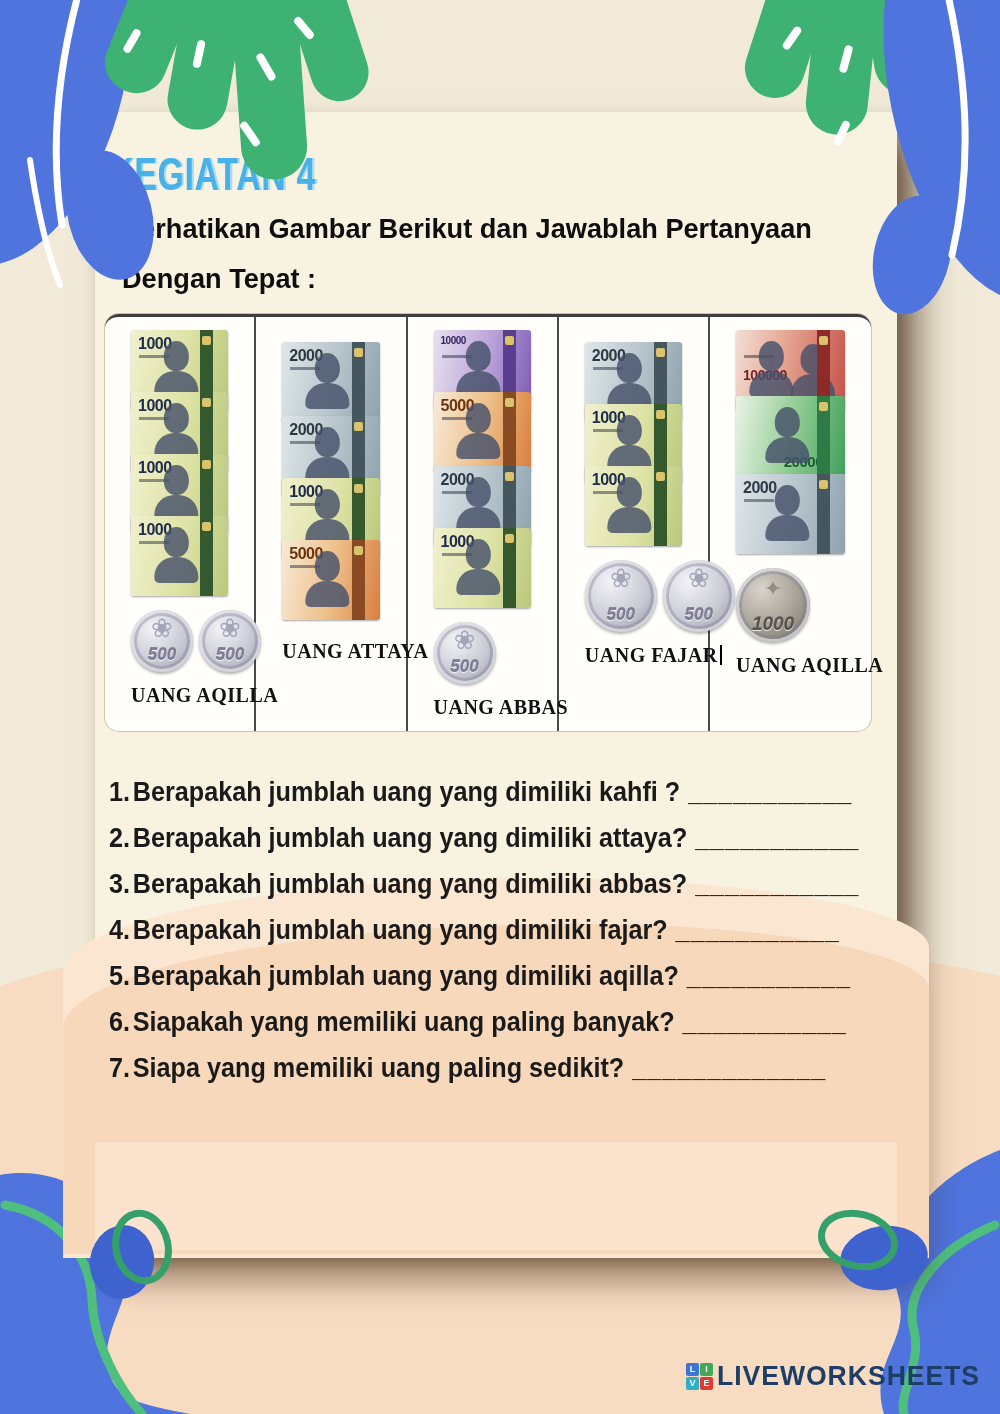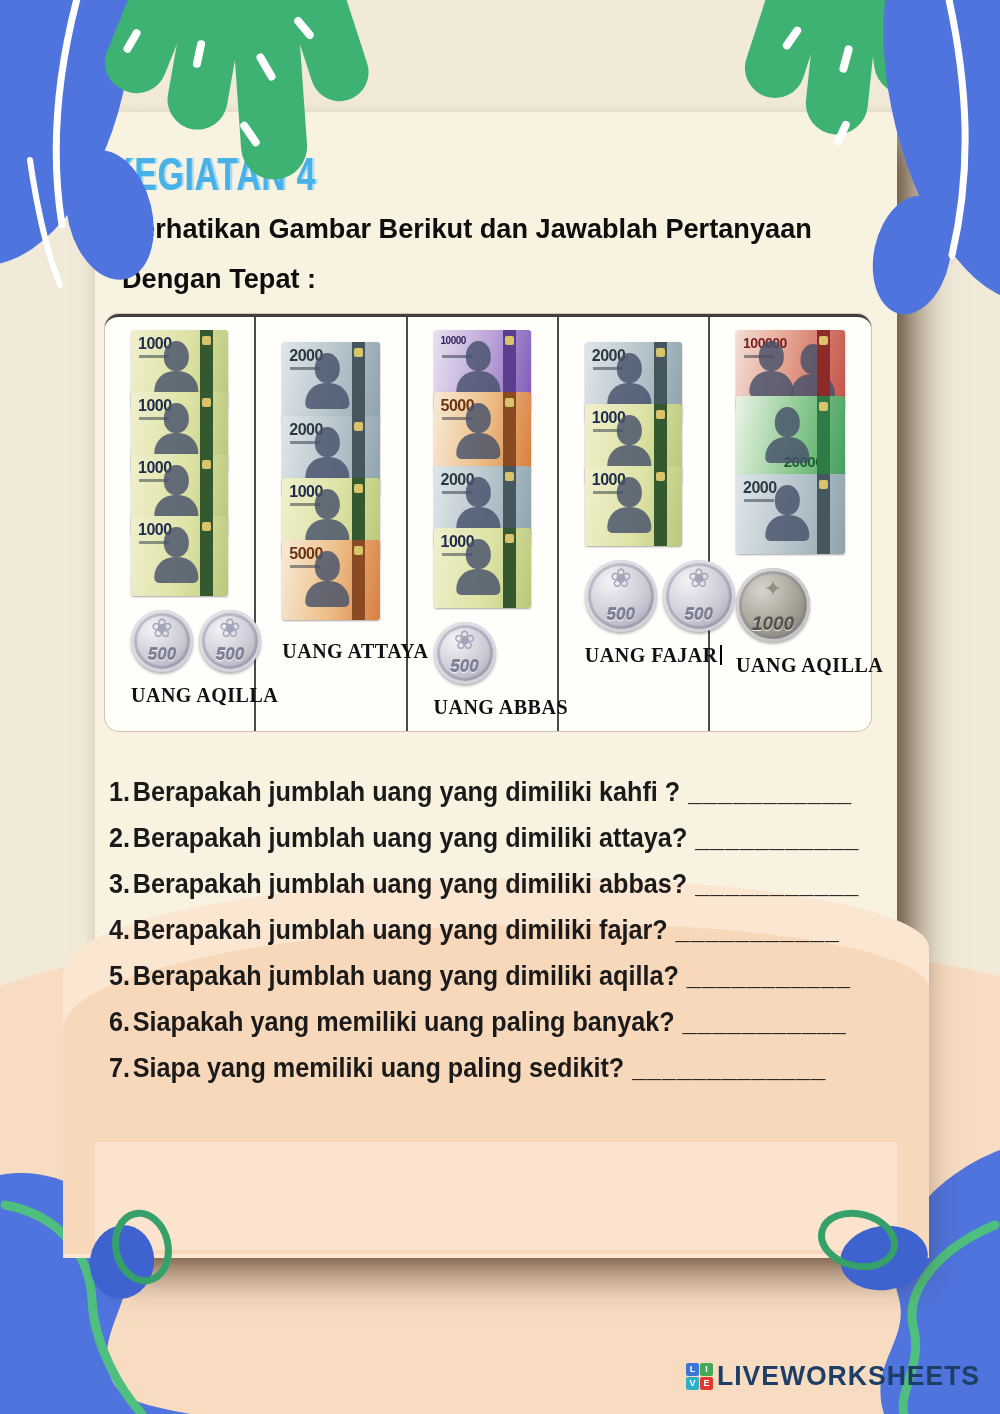--- a/index.html
+++ b/index.html
@@ -63,21 +63,21 @@
     width:44px;height:26px;border-radius:20px 20px 5px 5px;background:#46506a;opacity:.82;}
   .stripe{position:absolute;right:15px;top:0;bottom:0;width:13px;}
   .emblem{position:absolute;left:2px;top:6px;width:9px;height:9px;background:#d9c46c;border-radius:2px;}
   
   .note-1000{background:linear-gradient(100deg,#f0f0cd,#dde2a4 55%,#b9c87a);} .note-1000 .note-num{color:#1d2b4d;} .note-1000 .stripe{background:#35592f;}
   .note-2000{background:linear-gradient(100deg,#dfe6e9,#b4c3ca 55%,#8fa3ad);margin-top:12px;} .note-2000 .note-num{color:#2c3a44;} .note-2000 .stripe{background:#45565f;}
   .note-5000{background:linear-gradient(100deg,#f7ead8,#eec08a 50%,#d97f3f);} .note-5000 .note-num{color:#6b3410;} .note-5000 .stripe{background:#8a4b22;}
   .note-10000{background:linear-gradient(100deg,#e7e0f0,#b9a1d8 55%,#7e5bb5);} .note-10000 .note-num{color:#33245e;font-size:10px;} .note-10000 .stripe{background:#5b3e8f;}
   .note-20000{background:linear-gradient(100deg,#eaf3e6,#8cc98f 55%,#43a05e);} .note-20000 .note-num{color:#1d5c33;font-size:15px;left:auto;right:22px;top:auto;bottom:6px;} .note-20000 .stripe{background:#2f7a45;}
   .note-50000{background:linear-gradient(100deg,#dce9f5,#5b86c4 55%,#2f5fa8);} .note-50000 .note-num{color:#eef4fc;font-size:15px;text-shadow:0 1px 2px rgba(0,20,60,.5);} .note-50000 .note-sub{background:rgba(255,255,255,.55);} .note-50000 .stripe{background:#234a85;}
-  .note-100000{background:linear-gradient(100deg,#f3ded6,#e4a28e 45%,#c4524a);} .note-100000 .note-num{color:#7a1f24;font-size:14px;} .note-100000 .stripe{background:#8e2b28;}
+  .note-100000{background:linear-gradient(100deg,#f3ded6,#e4a28e 45%,#c4524a);} .note-100000 .note-num{color:#7a1f24;font-size:14px;margin-top:32px;} .note-100000 .stripe{background:#8e2b28;}
   .note-100000 .portrait{left:36%;} .note-100000 .portrait-2{left:auto;right:8%;top:14px;transform:none;}
   
   .coin-row{display:flex;gap:6px;margin-top:6px;align-items:center;justify-content:center;}
   .coin{position:relative;border-radius:50%;
     background:radial-gradient(circle at 35% 30%,#f2f2f6,#c9c9d4 55%,#8f8fa0);
     box-shadow:inset 0 0 0 3px rgba(255,255,255,.55), inset 0 0 0 6px rgba(120,120,145,.35), 0 2px 3px rgba(0,0,0,.3);}
   .coin-500{width:62px;height:62px;}
   .column:nth-child(4) .coin-500{width:72px;height:72px;}
   .coin-1000{width:74px;height:74px;background:radial-gradient(circle at 35% 30%,#d8d4cc,#a39e92 55%,#6e6a60);}
   .coin-flower{position:absolute;top:3px;left:0;width:100%;text-align:center;font-size:26px;color:#9a9ab0;opacity:.85;}

